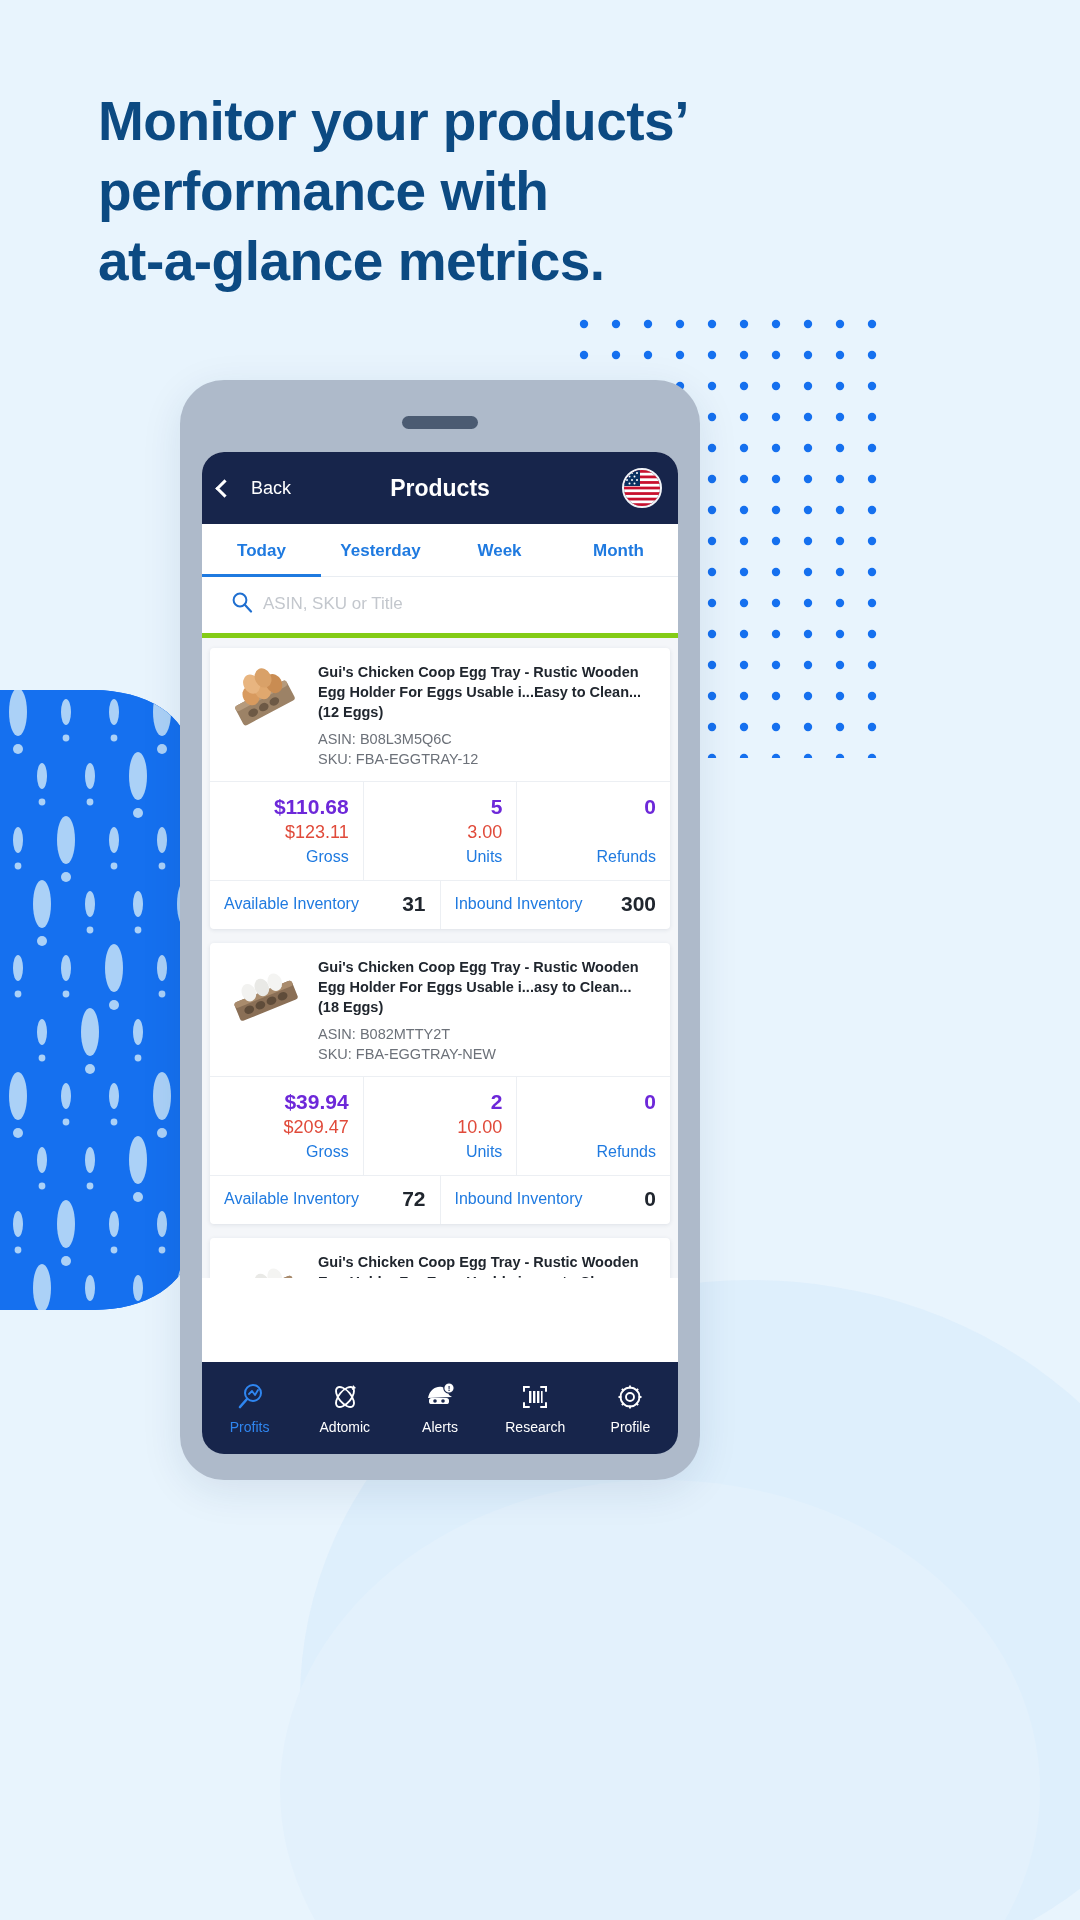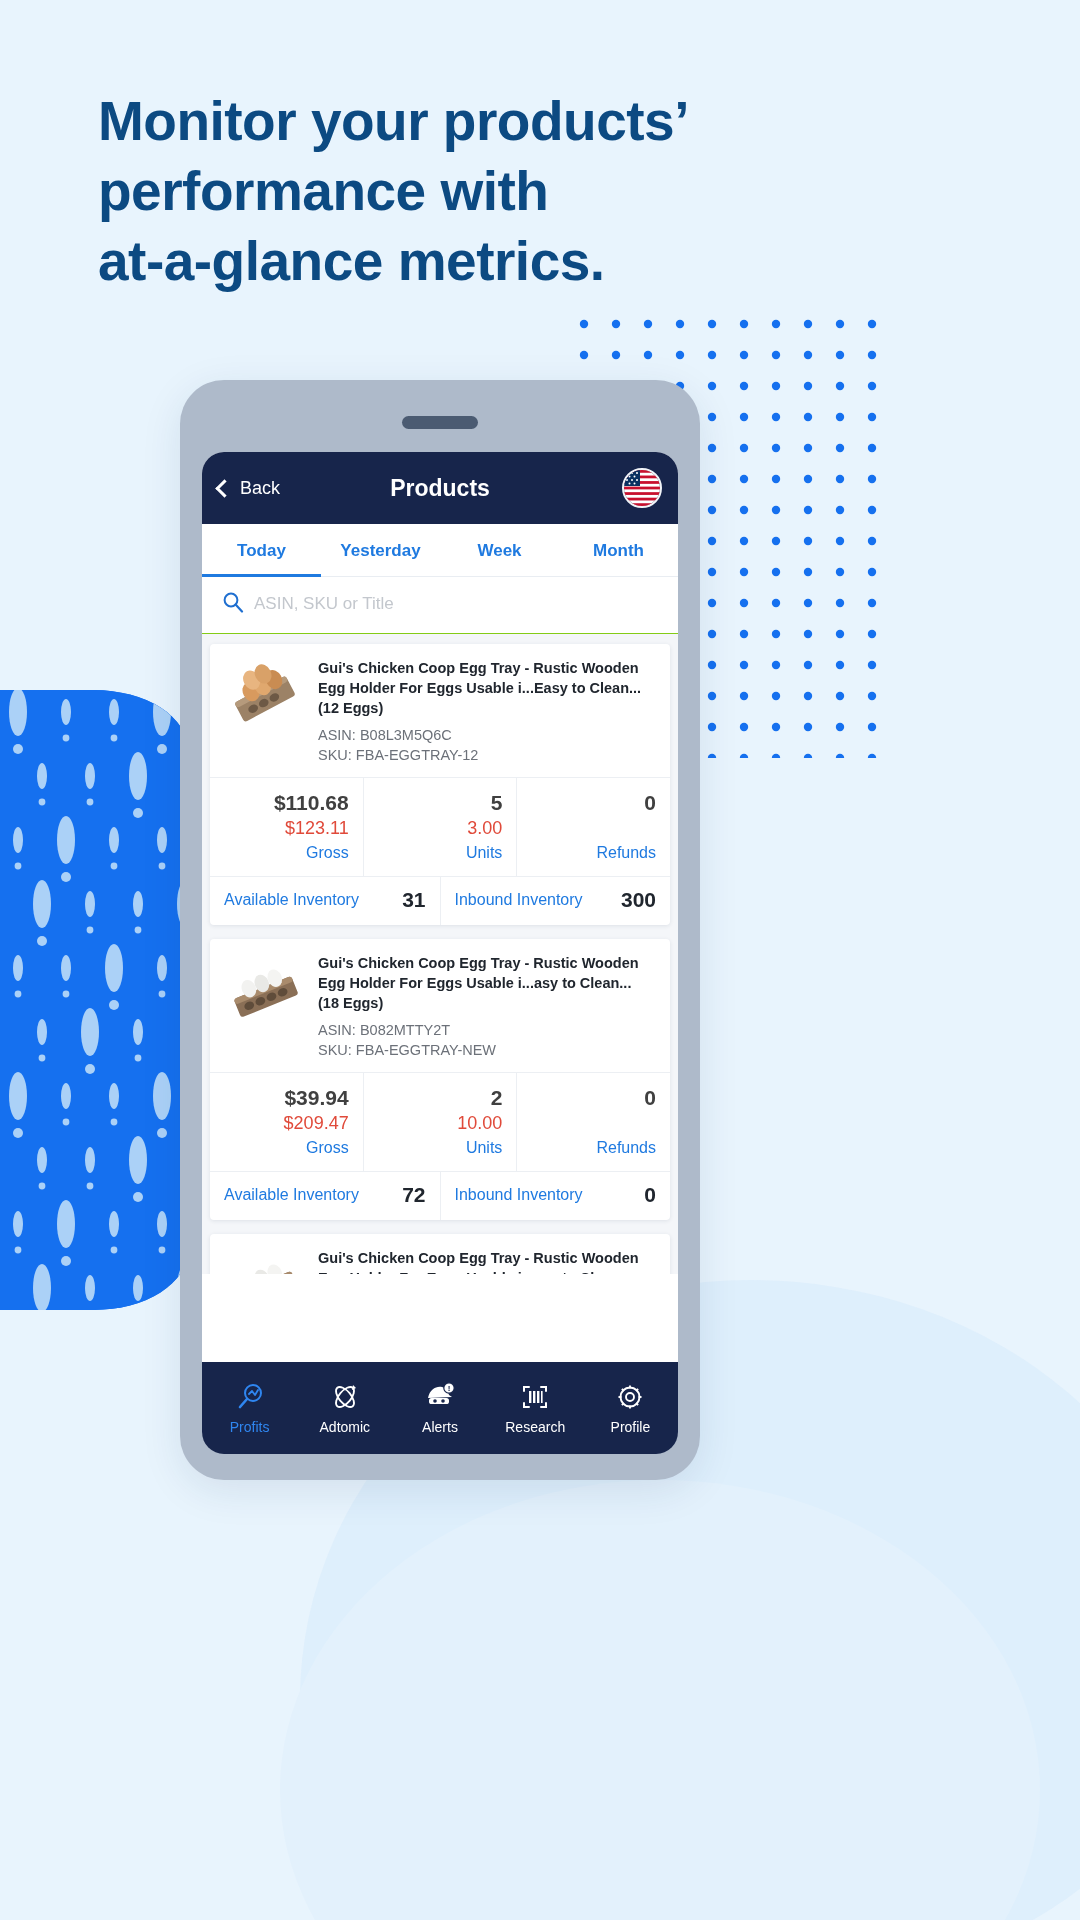--- a/index.html
+++ b/index.html
@@ -109,21 +109,21 @@
     height: 72px;
     background: #17254b;
     display: flex;
     align-items: center;
     padding: 0 16px;
     position: relative;
   }
   .back-btn {
     display: flex;
     align-items: center;
-    gap: 9px;
+    gap: 20px;
     color: #ffffff;
     font-size: 18px;
   }
   .chev {
     width: 13px; height: 13px;
     border-left: 3.4px solid #fff;
     border-bottom: 3.4px solid #fff;
     transform: rotate(45deg);
     margin-top: 1px;
   }
@@ -168,23 +168,23 @@
     left: 0; right: 0; bottom: -1px;
     height: 3.5px;
     background: #1f7ae0;
   }
 
   
   .search {
     display: flex;
     align-items: center;
     gap: 10px;
-    padding: 14px 20px 16px;
+    padding: 14px 29px 16px;
     background: #fff;
-    border-bottom: 1px solid #84cc16;
+    border-bottom: 5px solid #84cc16;
   }
   .search-ph { font-size: 17px; color: #c3c7cd; }
 
   
   .list {
     background: #f4f6f9;
     padding: 10px 8px 0;
     height: 640px;
     overflow: hidden;
   }
@@ -224,21 +224,21 @@
     display: flex;
     border-bottom: 1px solid #eceff3;
   }
   .metric {
     flex: 1;
     padding: 11px 14px 12px;
     text-align: right;
     border-right: 1px solid #eceff3;
   }
   .metric:last-child { border-right: none; }
-  .m1 { font-size: 21px; font-weight: bold; color: #404040; line-height: 27px; }
+  .m1 { font-size: 21px; font-weight: bold; color: #6d28d9; line-height: 27px; }
   .m2 { font-size: 18px; color: #e04a3a; line-height: 25px; }
   .m3 { font-size: 16px; color: #1f7ae0; line-height: 23px; }
   .inv {
     display: flex;
   }
   .inv-cell {
     flex: 1;
     display: flex;
     align-items: center;
     justify-content: space-between;

